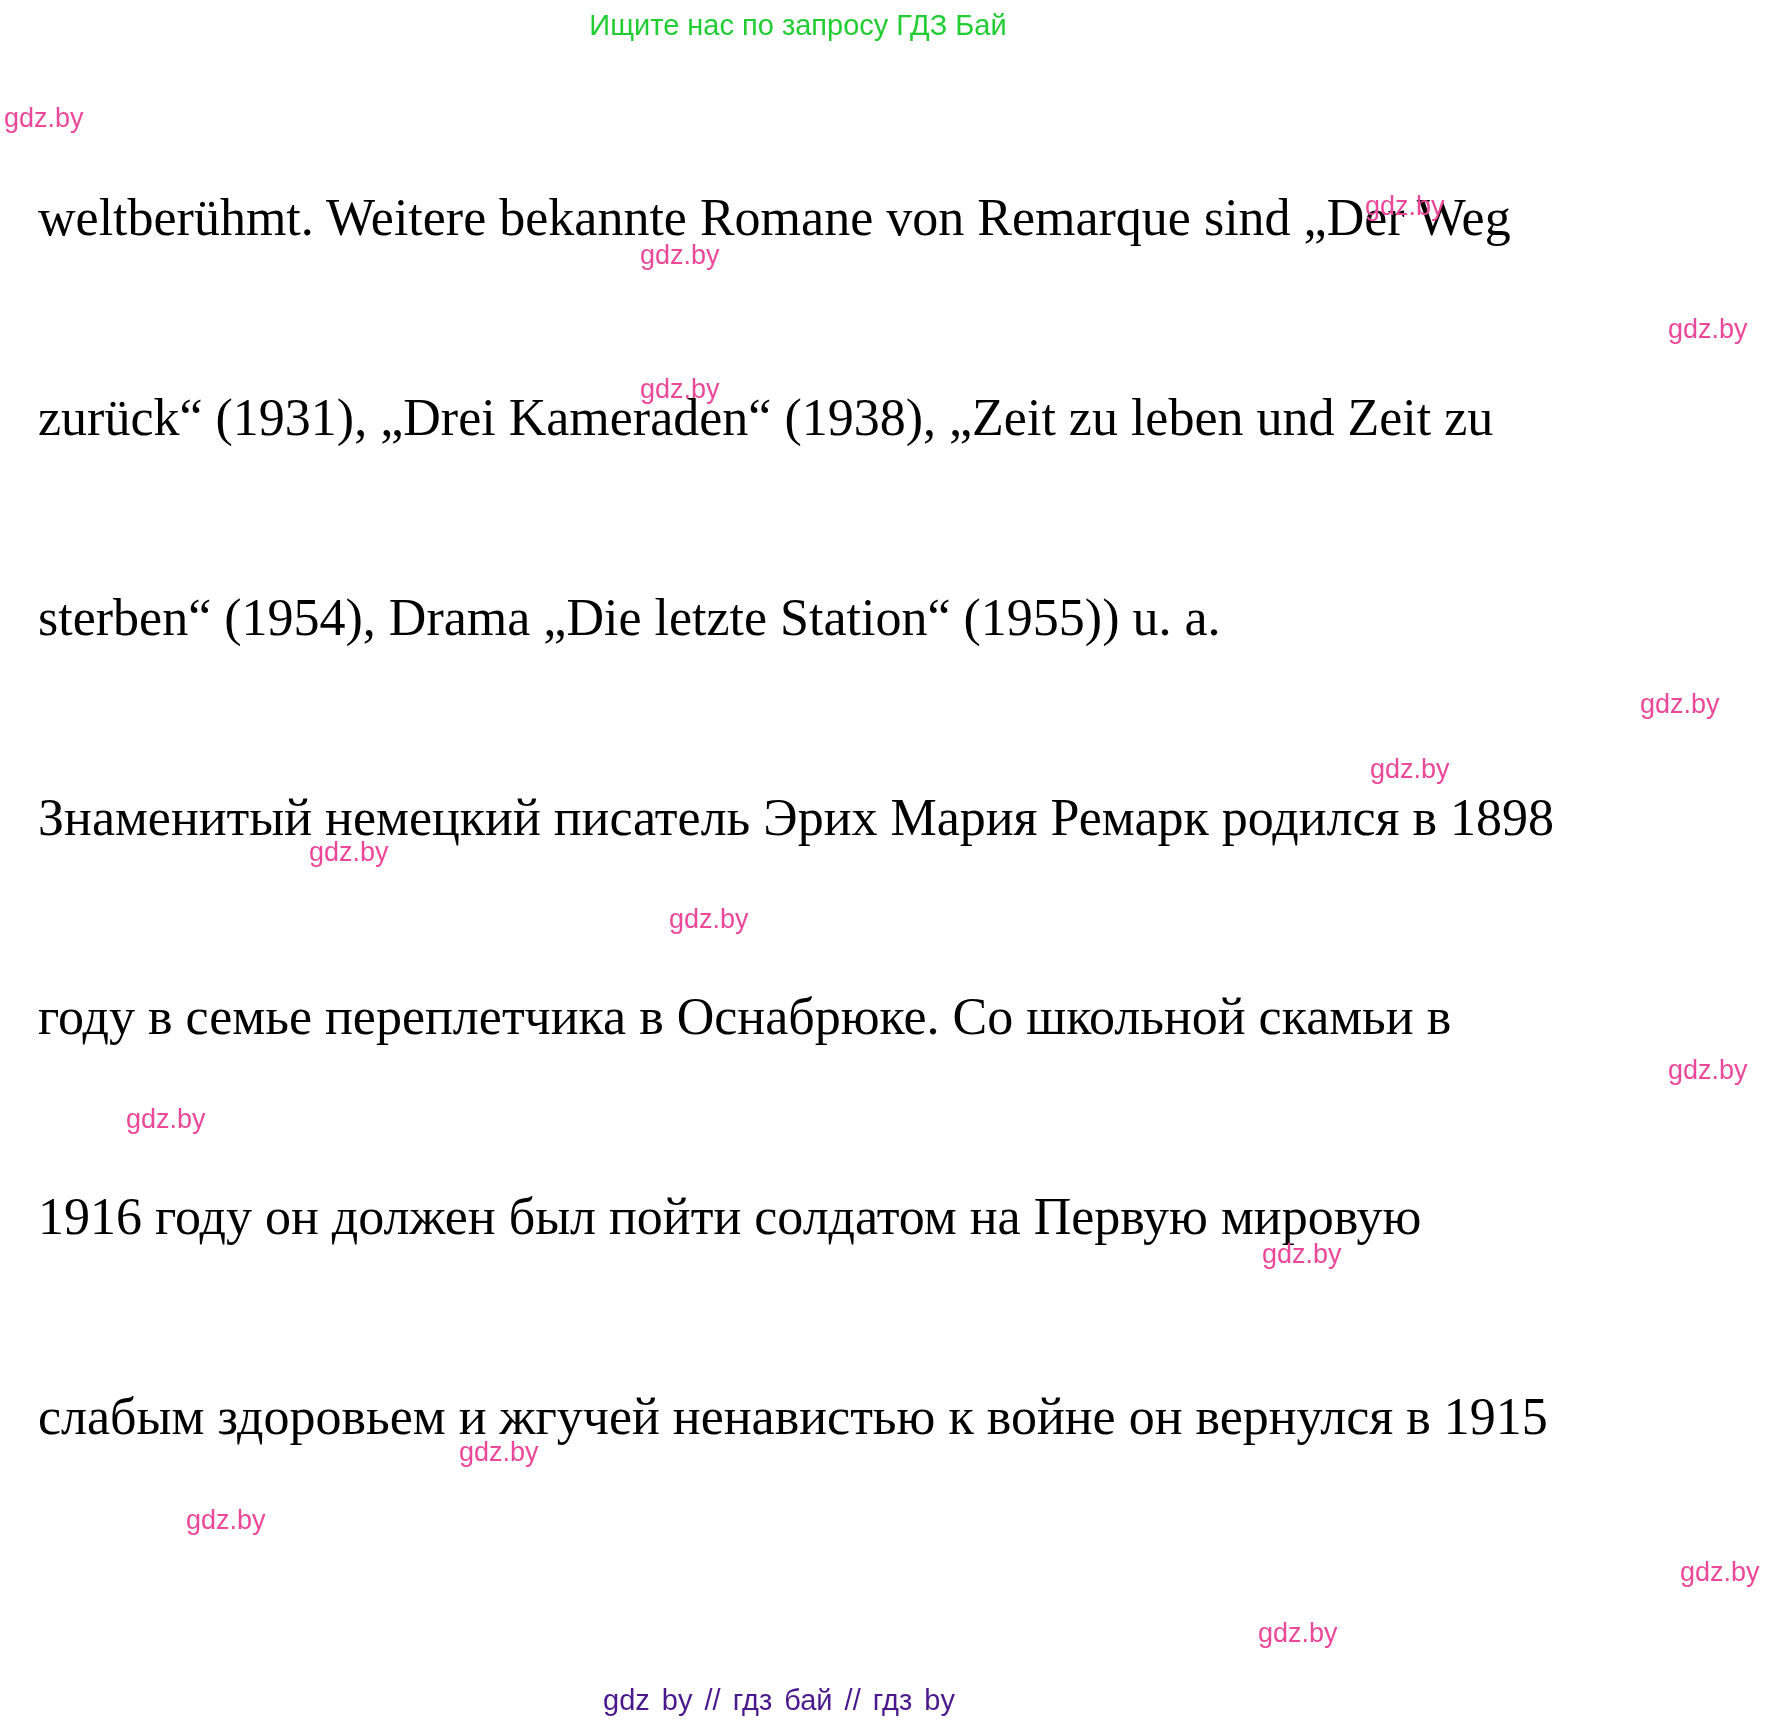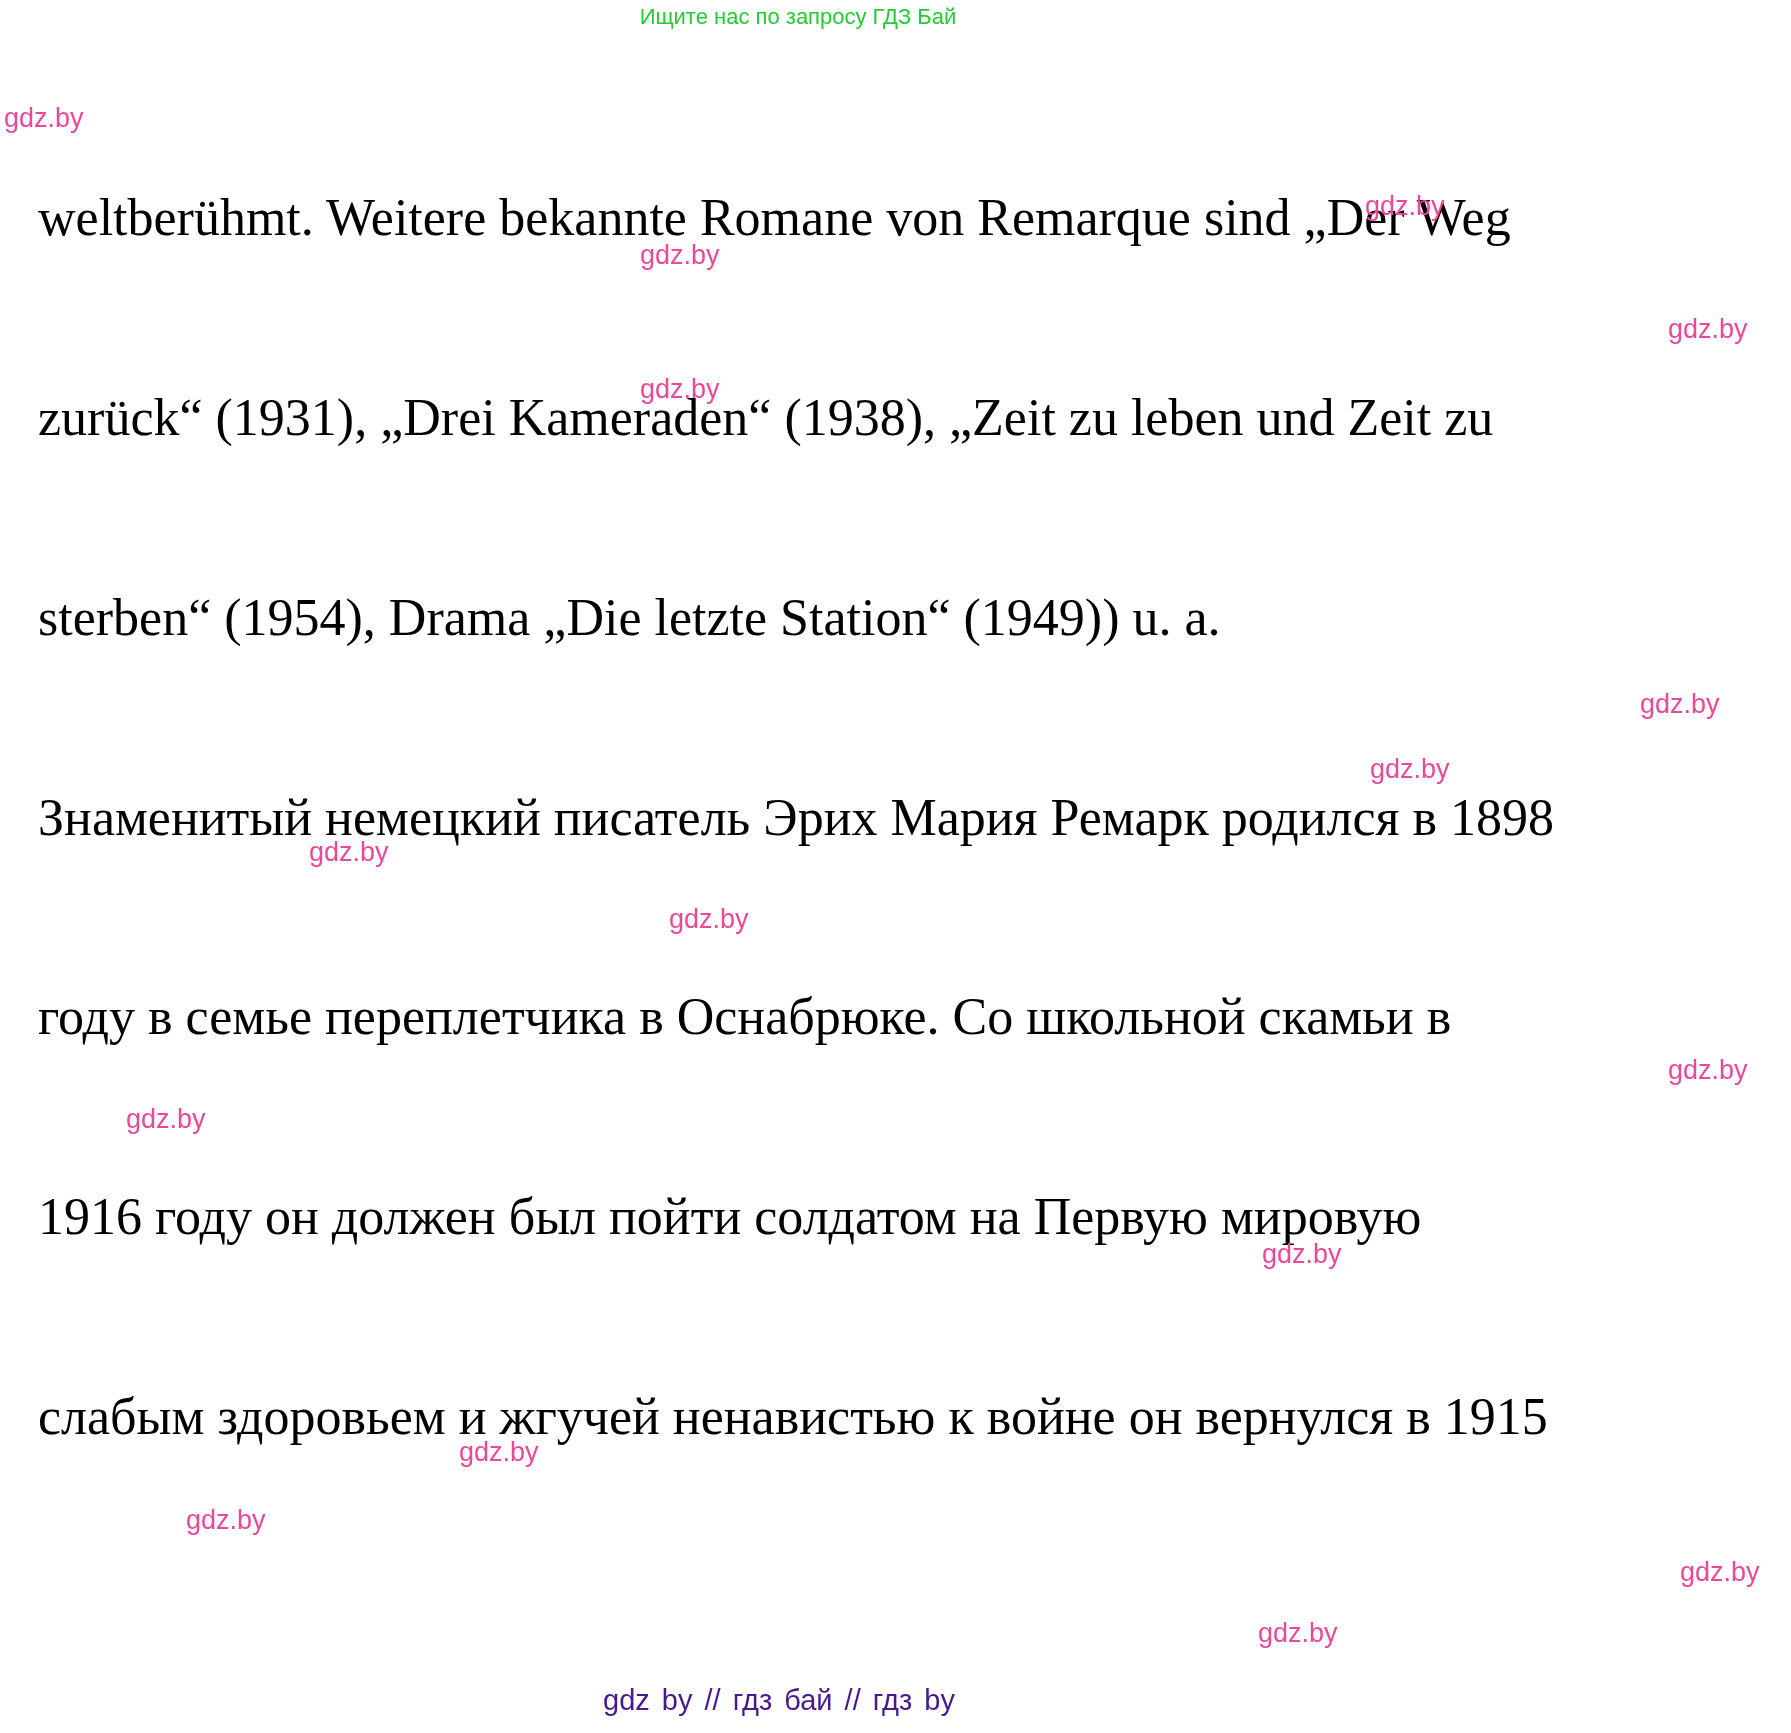--- a/index.html
+++ b/index.html
@@ -1,19 +1,19 @@
 <!DOCTYPE html>
 <html><head>
 <meta charset="utf-8">
 <style>
   html, body { margin: 0; padding: 0; background: #ffffff; }
   body { width: 1791px; height: 1733px; position: relative; overflow: hidden; }
   .top-link {
-    position: absolute; left: 0; top: 0; width: 1596px; text-align: center;
-    font-family: "Liberation Sans", sans-serif; font-size: 22px; line-height: 34px;
+    position: absolute; left: 0; top: 8px; width: 1596px; text-align: center;
+    font-family: "Liberation Sans", sans-serif; font-size: 29px; line-height: 34px;
     color: #22cc33;
   }
   .body-text {
     position: absolute; left: 38px; top: 52px; width: 1740px;
     font-family: "Liberation Serif", serif; font-size: 52px; line-height: 66.6px;
     color: #000000; white-space: pre;
   }
   .body-text .line { display: block; height: 66.6px; }
   .wm {
     position: absolute; font-family: "Liberation Sans", sans-serif;
@@ -26,21 +26,21 @@
   }
 </style>
 </head>
 <body>
 
 <div class="top-link">Ищите нас по запросу ГДЗ Бай</div>
 
 <div class="body-text">
   <span class="line">weltberühmt. Weitere bekannte Romane von Remarque sind „Der Weg</span>
   <span class="line">zurück“ (1931), „Drei Kameraden“ (1938), „Zeit zu leben und Zeit zu</span>
-  <span class="line">sterben“ (1954), Drama „Die letzte Station“ (1949)) u. a.</span>
+  <span class="line">sterben“ (1954), Drama „Die letzte Station“ (1955)) u. a.</span>
   <span class="line">Знаменитый немецкий писатель Эрих Мария Ремарк родился в 1898</span>
   <span class="line">году в семье переплетчика в Оснабрюке. Со школьной скамьи в</span>
   <span class="line">1916 году он должен был пойти солдатом на Первую мировую</span>
   <span class="line">слабым здоровьем и жгучей ненавистью к войне он вернулся в 1915</span>
   
   
   
   
   
   

